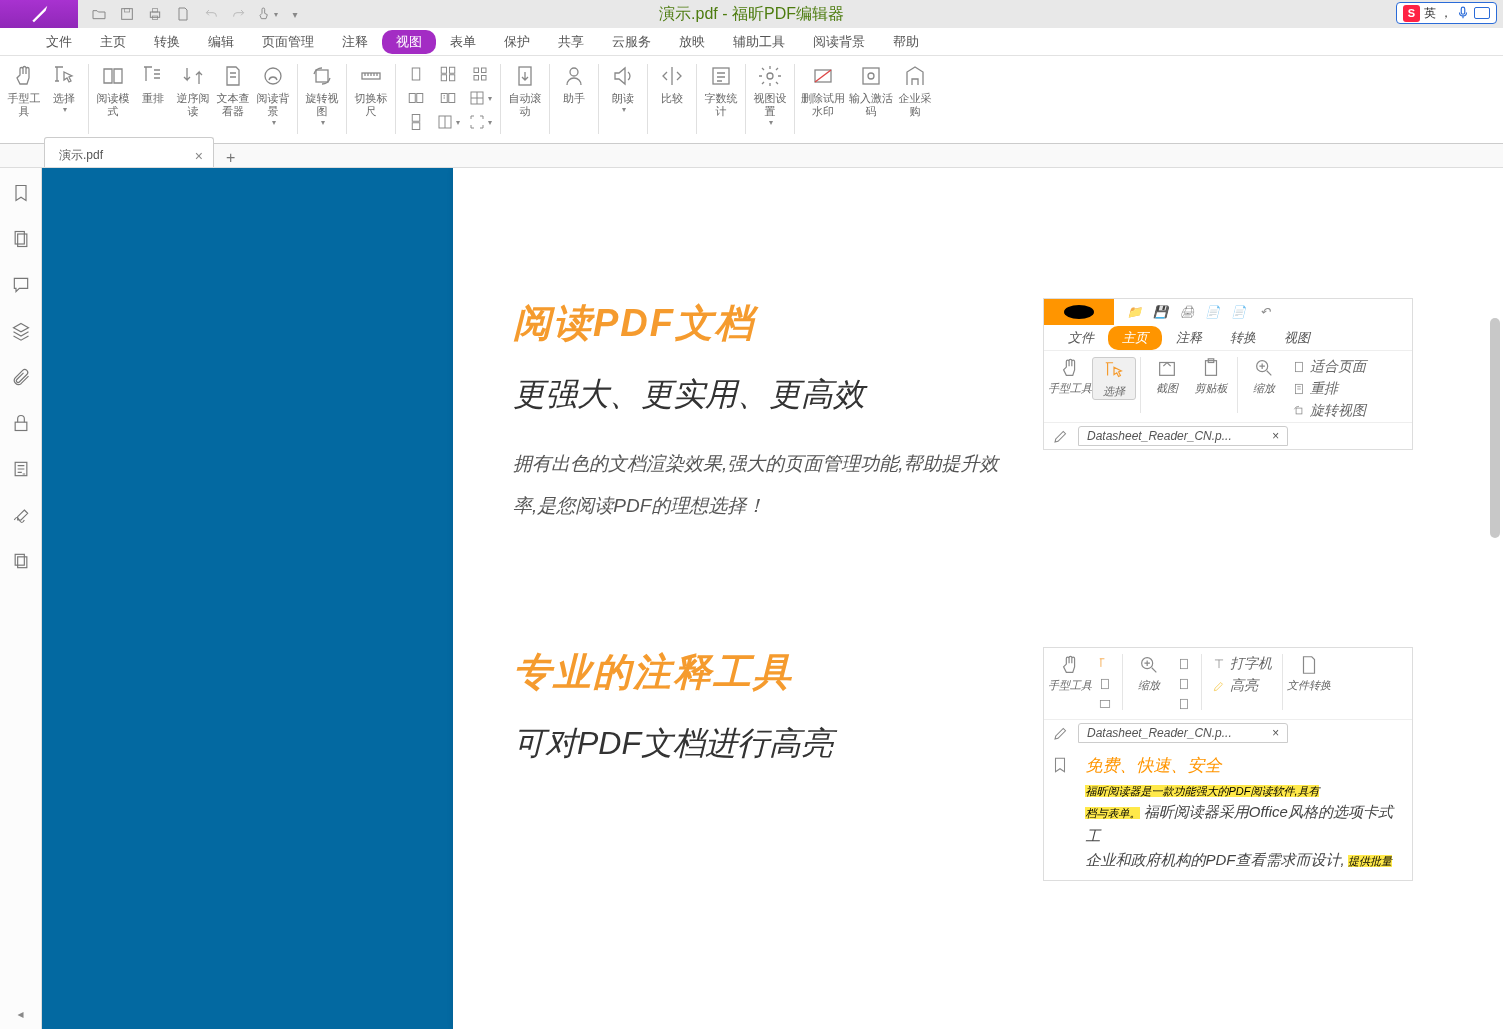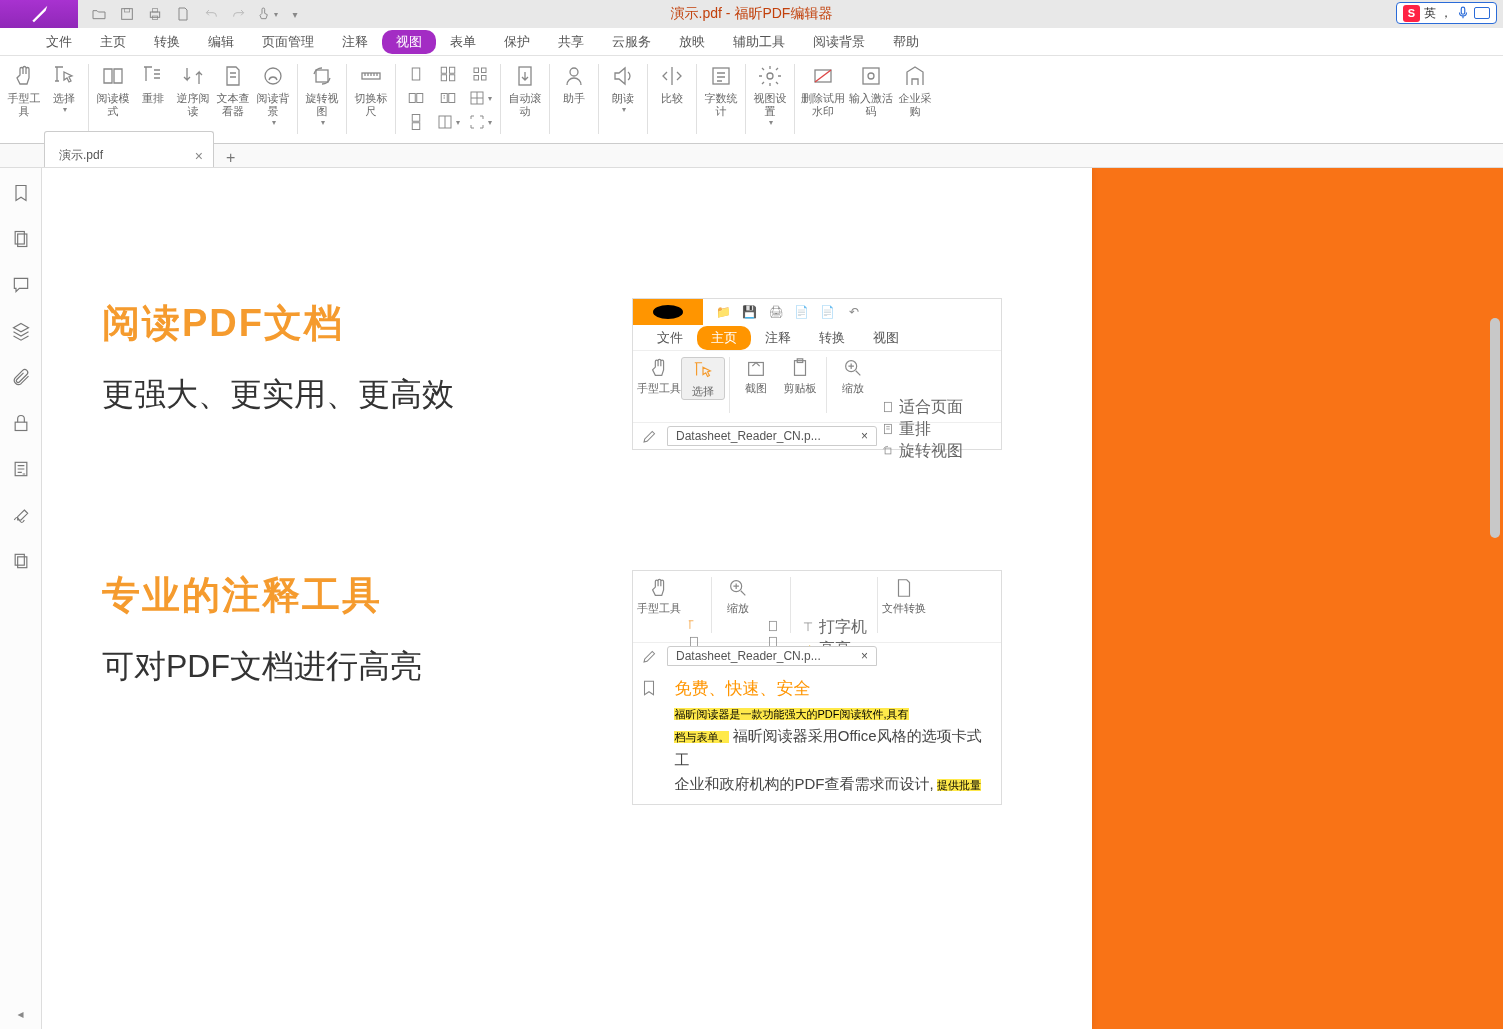--- a/index.html
+++ b/index.html
@@ -5,21 +5,21 @@
 * { margin: 0; padding: 0; box-sizing: border-box; font-family: "Microsoft YaHei", Arial, sans-serif; }
 body { background: #f0f0f0; overflow: hidden; width: 1503px; height: 1029px; }
 
 
 .titlebar { height: 28px; background: #e8e8e8; display: flex; align-items: center; position: relative; }
 .titlebar-left { width: 78px; height: 28px; background: #a32cc4; background: linear-gradient(#a832d0, #9028b8); display: flex; align-items: center; justify-content: center; }
 .app-logo { width: 20px; height: 20px; }
 .qat { display: flex; align-items: center; gap: 2px; padding-left: 8px; }
 .qat-btn { width: 26px; height: 24px; display: flex; align-items: center; justify-content: center; color: #666; cursor: pointer; }
 .qat-btn svg { width: 16px; height: 16px; }
-.title-text { position: absolute; left: 50%; transform: translateX(-50%); font-size: 14px; color: #c2410c; }
+.title-text { position: absolute; left: 50%; transform: translateX(-50%); font-size: 16px; color: #4d7c0f; }
 .ime-box { position: absolute; right: 6px; top: 2px; display: flex; align-items: center; gap: 4px; border: 1px solid #2a6bd8; border-radius: 4px; padding: 2px 6px; background: #fff; height: 22px; }
 .ime-ico { width: 17px; height: 17px; background: #f24; border-radius: 3px; color: #fff; font-size: 11px; font-weight: bold; display: flex; align-items: center; justify-content: center; }
 .ime-txt { font-size: 12px; color: #333; }
 .ime-mic { width: 14px; height: 14px; fill: #2a6bd8; }
 .ime-kb { width: 16px; height: 12px; border: 1.5px solid #2a6bd8; border-radius: 2px; }
 
 
 .menubar { height: 28px; background: #fff; display: flex; align-items: center; padding-left: 32px; gap: 0; border-bottom: 1px solid #e2e2e2; }
 .menu-item { padding: 4px 14px; font-size: 13px; color: #555; cursor: pointer; border-radius: 10px; }
 .menu-item.active { background: #a32cc4; color: #fff; padding: 3px 14px; }
@@ -31,32 +31,32 @@
 .rb-big-label { font-size: 11px; color: #666; text-align: center; line-height: 13px; margin-top: 4px; }
 .rb-sep { width: 1px; height: 70px; background: #e0e0e0; margin: 2px 4px 0; }
 .rb-wide { width: 48px; }
 .rb-small-col { display: flex; flex-direction: column; gap: 0; padding: 0 2px; }
 .rb-small { width: 28px; height: 24px; display: flex; align-items: center; justify-content: center; cursor: pointer; }
 .rb-small svg { width: 18px; height: 18px; stroke: #888; fill: none; stroke-width: 1.3; }
 .rb-arrow { font-size: 8px; color: #888; margin-left: 2px; }
 
 
 .tabbar { height: 24px; background: #f9f9f9; border-bottom: 1px solid #ddd; display: flex; align-items: flex-end; padding-left: 44px; }
-.doc-tab { background: #fff; border: 1px solid #ccc; border-bottom: none; padding: 15px 10px 3px 14px; font-size: 12px; color: #555; display: flex; align-items: center; gap: 40px; border-radius: 3px 3px 0 0; width: 170px; justify-content: space-between; }
+.doc-tab { background: #fff; border: 1px solid #ccc; border-bottom: none; padding: 9px 10px 3px 14px; font-size: 12px; color: #555; display: flex; align-items: center; gap: 40px; border-radius: 3px 3px 0 0; width: 170px; justify-content: space-between; }
 .doc-tab .x { font-size: 14px; color: #888; cursor: pointer; }
 .tab-add { padding: 0 12px; color: #777; font-size: 16px; cursor: pointer; }
 
 
 .main { display: flex; height: 861px; }
 .left-sidebar { width: 42px; background: #fcfcfc; border-right: 1px solid #ddd; display: flex; flex-direction: column; align-items: center; padding-top: 14px; gap: 24px; position: relative; }
 .left-sidebar .sb-btn { width: 22px; height: 22px; color: #666; cursor: pointer; display: flex; align-items: center; justify-content: center; }
 .left-sidebar .sb-btn svg { width: 20px; height: 20px; stroke: #777; fill: none; stroke-width: 1.4; }
 .sb-toggle { position: absolute; bottom: 8px; font-size: 12px; color: #888; }
 
-.canvas { flex: 1; background: #f97316; display: flex; justify-content: flex-start; overflow: hidden; position: relative; }
+.canvas { flex: 1; background: #0369a1; display: flex; justify-content: flex-end; overflow: hidden; position: relative; font-style: italic; }
 .page { width: 1050px; background: #fff; margin-top: 0; padding: 130px 60px 40px 60px; box-shadow: 0 0 6px rgba(0,0,0,0.1); position: relative; height: 100%; }
 .scroll-v { position: absolute; right: 2px; top: 0; width: 12px; height: 100%; }
 .scroll-thumb { position: absolute; right: 1px; top: 150px; width: 10px; height: 220px; background: #c8c8c8; border-radius: 5px; }
 
 .section { margin-bottom: 120px; display: flex; align-items: flex-start; gap: 30px; }
 .sec-text { flex: 0 0 500px; }
 .sec-title { font-size: 38px; font-weight: bold; color: #f59b2e; margin-bottom: 24px; letter-spacing: 2px; }
 .sec-sub { font-size: 32px; color: #333; margin-bottom: 26px; font-weight: 500; }
 .sec-body { font-size: 19px; color: #555; line-height: 2.2; }
 
@@ -69,21 +69,21 @@
 .mock-qat span { width: 18px; text-align: center; }
 .mock-menu { height: 26px; display: flex; align-items: center; padding-left: 10px; gap: 0; border-bottom: 1px solid #eee; }
 .mock-menu-item { padding: 3px 14px; font-size: 13px; color: #555; border-radius: 10px; }
 .mock-menu-item.act { background: #ff9500; color: #fff; }
 .mock-rib { height: 72px; display: flex; align-items: flex-start; border-bottom: 1px solid #eee; padding: 6px 4px; gap: 0; }
 .mock-rb { display:flex; flex-direction:column; align-items:center; width:44px; cursor:pointer; }
 .mock-rb svg { width: 22px; height: 22px; stroke: #888; fill: none; stroke-width: 1.3; }
 .mock-rb-label { font-size: 11px; color: #666; text-align:center; line-height:12px; margin-top:3px;}
 .mock-rb.sel { background:#f0f0f0; border:1px solid #ccc; border-radius:3px; padding:2px 0;}
 .mock-vsep { width:1px; height:56px; background:#e5e5e5; margin:0 4px;}
-.mock-small-col { display:flex; flex-direction:column; gap:2px; padding:0 6px; font-size:16px; color:#666;margin-top:40px;}
+.mock-small-col { display:flex; flex-direction:column; gap:2px; padding:0 6px; font-size:14px; color:#666;}
 .mock-small-row { display:flex; align-items:center; gap:4px; height:20px;}
 .mock-small-row svg{ width:14px;height:14px;stroke:#888;fill:none;stroke-width:1.3;}
 .mock-doctab { height: 26px; display: flex; align-items: center; padding-left: 8px; gap: 8px; }
 .mock-doctab .mtab { background:#fff; border:1px solid #ccc; padding:2px 8px; border-radius:3px 3px 0 0; font-size:12px; color:#555; display:flex; gap:10px; align-items:center; width:210px; justify-content:space-between;}
 .mock-pencil { width:18px; height:18px; stroke:#888; fill:none; stroke-width:1.4;}
 
 .mock2 { width: 370px; background:#fff; border:1px solid #ddd; font-size:12px;}
 .mock2-rib { height: 72px; display:flex; border-bottom:1px solid #eee; padding:6px 4px;}
 .mock2-content { padding: 8px 10px; }
 .mock2-h { color:#ff9500; font-size:17px; margin-bottom:6px;}
@@ -437,20 +437,21 @@
     <div class="sb-toggle">◂</div>
   </div>
 
   <div class="canvas">
     <div class="page">
 
       <div class="section">
         <div class="sec-text">
           <div class="sec-title">阅读PDF文档</div>
           <div class="sec-sub">更强大、更实用、更高效</div>
+          <div class="sec-body">拥有出色的文档渲染效果,强大的页面管理功能,帮助提升效率,是您阅读PDF的理想选择！</div>
         </div>
         <div class="mock">
           <div class="mock-tb">
             <div class="mock-logo">
                 <div class="mock-logo-ellipse"></div>
               </div>
             <div class="mock-qat">
               <span>📁</span>
               <span>💾</span>
               <span>🖨</span>

